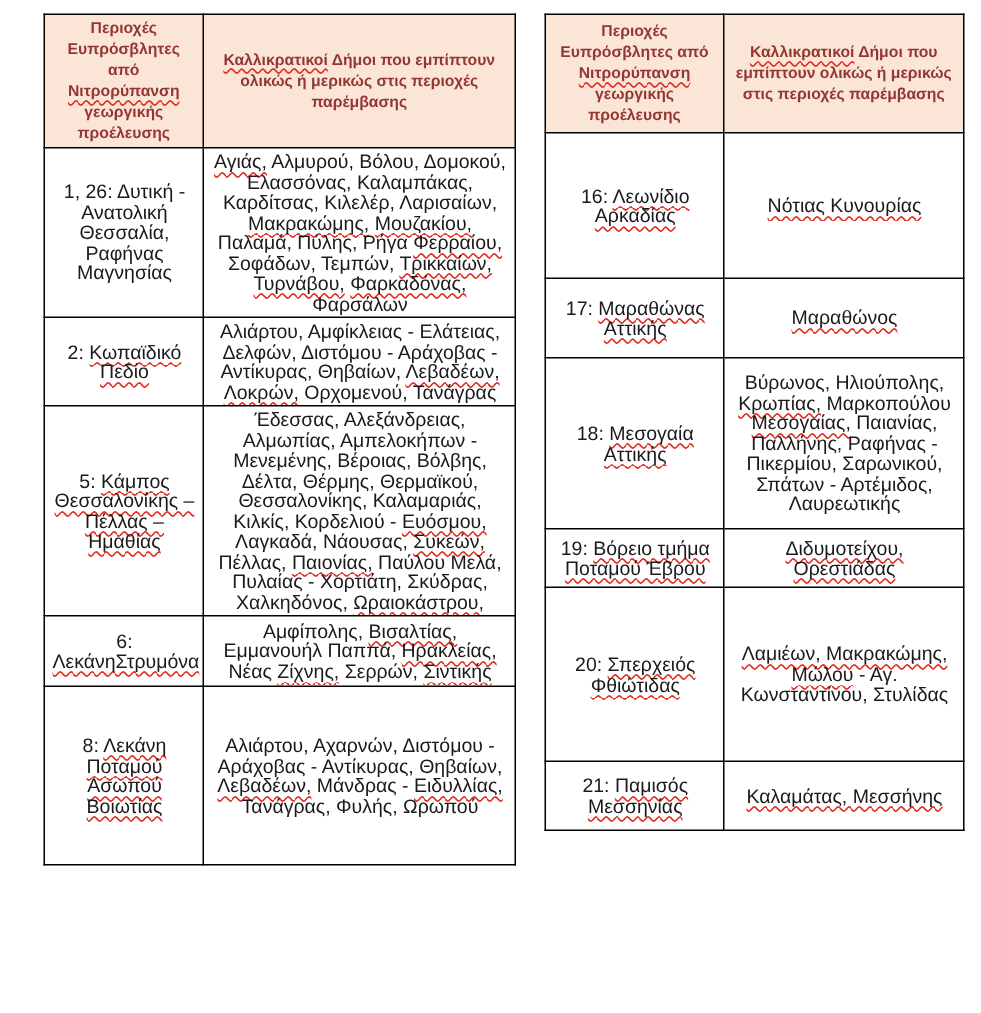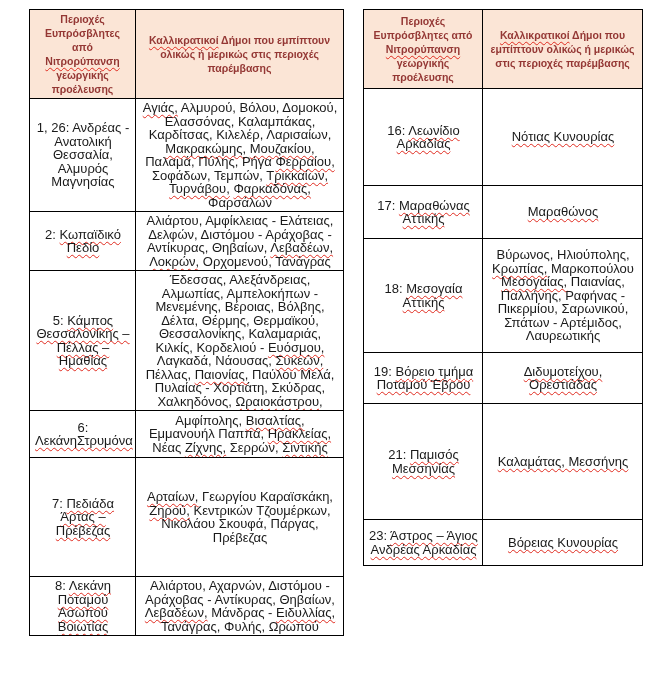--- a/index.html
+++ b/index.html
@@ -63,21 +63,21 @@
   #t-left tr:nth-child(5){height:47px;}
   #t-left tr:nth-child(6){height:119px;}
   #t-left tr:nth-child(7){height:45px;}
   #t-left tr:nth-child(8){height:56px;}
   #t-left tr:nth-child(9){height:56px;}
 
   #t-right tr:nth-child(1){height:79px;}
   #t-right tr:nth-child(2){height:97px;}
   #t-right tr:nth-child(3){height:53px;}
   #t-right tr:nth-child(4){height:114px;}
-  #t-right tr:nth-child(5){height:51px;margin-left:28px;}
+  #t-right tr:nth-child(5){height:39px;margin-left:28px;}
   #t-right tr:nth-child(6){height:116px;}
   #t-right tr:nth-child(7){height:46px;}
   #t-right tr:nth-child(8){height:49px;}
   #t-right tr:nth-child(9){height:56px;}
 
   #t-left col.c1{width:106px;} #t-left col.c2{width:208px;}
   #t-right col.c1{width:119px;} #t-right col.c2{width:160px;}
 </style>
 </head>
 <body>
@@ -88,38 +88,34 @@
     <colgroup>
         <col class="c1">
         <col class="c2">
       </colgroup>
     <tbody>
         <tr>
       <th>Περιοχές Ευπρόσβλητες από <span class="sq">Νιτρορύπανση</span> γεωργικής προέλευσης</th>
       <th><span class="sq">Καλλικρατικοί</span> Δήμοι που εμπίπτουν ολικώς ή μερικώς στις περιοχές παρέμβασης</th>
     </tr>
     <tr>
-      <td>1, 26: Ανδρέας - Ανατολική Θεσσαλία, Αλμυρός Μαγνησίας</td>
+      <td>1, 26: Δυτική - Ανατολική Θεσσαλία, Ραφήνας Μαγνησίας</td>
       <td><span class="sq">Αγιάς,</span> Αλμυρού, Βόλου, Δομοκού, Ελασσόνας, Καλαμπάκας, Καρδίτσας, Κιλελέρ, Λαρισαίων, <span class="sq">Μακρακώμης,</span> <span class="sq">Μουζακίου,</span> Παλαμά, Πύλης, Ρήγα <span class="sq">Φερραίου,</span> Σοφάδων, Τεμπών, <span class="sq">Τρικκαίων,</span> <span class="sq">Τυρνάβου,</span> <span class="sq">Φαρκαδόνας,</span> Φαρσάλων</td>
     </tr>
     <tr>
       <td>2: <span class="sq">Κωπαϊδικό Πεδίο</span></td>
       <td>Αλιάρτου, Αμφίκλειας - Ελάτειας, Δελφών, Διστόμου - Αράχοβας - Αντίκυρας, Θηβαίων, <span class="sq">Λεβαδέων,</span> <span class="sq">Λοκρών,</span> Ορχομενού, Τανάγρας</td>
     </tr>
     <tr>
       <td>5: <span class="sq">Κάμπος Θεσσαλονίκης – Πέλλας – Ημαθίας</span></td>
       <td>Έδεσσας, Αλεξάνδρειας, Αλμωπίας, Αμπελοκήπων - Μενεμένης, Βέροιας, Βόλβης, Δέλτα, Θέρμης, Θερμαϊκού, Θεσσαλονίκης, Καλαμαριάς, Κιλκίς, Κορδελιού - <span class="sq">Ευόσμου,</span> Λαγκαδά, Νάουσας, <span class="sq">Συκεών,</span> Πέλλας, <span class="sq">Παιονίας,</span> Παύλου Μελά, Πυλαίας - Χορτιάτη, Σκύδρας, Χαλκηδόνος, <span class="sq">Ωραιοκάστρου,</span></td>
     </tr>
     <tr>
       <td>6: <span class="sq">ΛεκάνηΣτρυμόνα</span></td>
       <td>Αμφίπολης, <span class="sq">Βισαλτίας,</span> Εμμανουήλ Παππά, <span class="sq">Ηρακλείας,</span> Νέας <span class="sq">Ζίχνης,</span> Σερρών, <span class="sq">Σιντικής</span></td>
-    </tr>
-    <tr>
-      <td>7: <span class="sq">Πεδιάδα Άρτας – Πρέβεζας</span></td>
-      <td><span class="sq">Αρταίων,</span> Γεωργίου Καραϊσκάκη, <span class="sq">Ζηρού,</span> Κεντρικών Τζουμέρκων, Νικολάου Σκουφά, Πάργας, Πρέβεζας</td>
     </tr>
     <tr>
       <td>8: <span class="sq">Λεκάνη Ποταμού Ασωπού Βοιωτίας</span></td>
       <td>Αλιάρτου, Αχαρνών, Διστόμου - Αράχοβας - Αντίκυρας, Θηβαίων, <span class="sq">Λεβαδέων,</span> Μάνδρας - <span class="sq">Ειδυλλίας,</span> Τανάγρας, Φυλής, Ωρωπού</td>
     </tr>
   </tbody>
     </table>
 
   <table class="zones" id="t-right">
     <colgroup>
@@ -141,23 +137,23 @@
     </tr>
     <tr>
       <td>18: <span class="sq">Μεσογαία Αττικής</span></td>
       <td>Βύρωνος, Ηλιούπολης, <span class="sq">Κρωπίας,</span> Μαρκοπούλου <span class="sq">Μεσογαίας,</span> Παιανίας, Παλλήνης, Ραφήνας - Πικερμίου, Σαρωνικού, Σπάτων - Αρτέμιδος, Λαυρεωτικής</td>
     </tr>
     <tr>
       <td>19: <span class="sq">Βόρειο τμήμα Ποταμού Έβρου</span></td>
       <td><span class="sq">Διδυμοτείχου, Ορεστιάδας</span></td>
     </tr>
     <tr>
+      <td>20: <span class="sq">Σπερχειός Φθιώτιδας</span></td>
+      <td><span class="sq">Λαμιέων, Μακρακώμης, Μώλου</span> - Αγ. Κωνσταντίνου, Στυλίδας</td>
+    </tr>
+    <tr>
       <td>21: <span class="sq">Παμισός Μεσσηνίας</span></td>
       <td><span class="sq">Καλαμάτας, Μεσσήνης</span></td>
-    </tr>
-    <tr>
-      <td>23: <span class="sq">Άστρος – Άγιος Ανδρέας Αρκαδίας</span></td>
-      <td><span class="sq">Βόρειας Κυνουρίας</span></td>
     </tr>
   </tbody>
     </table>
 
 </div>
 
 </body></html>

